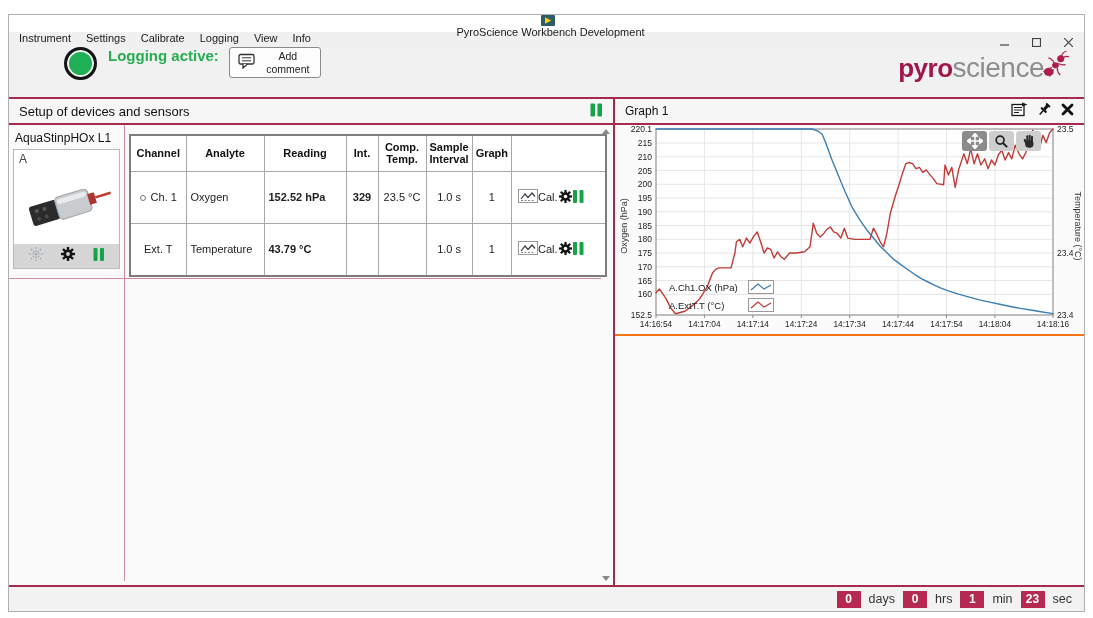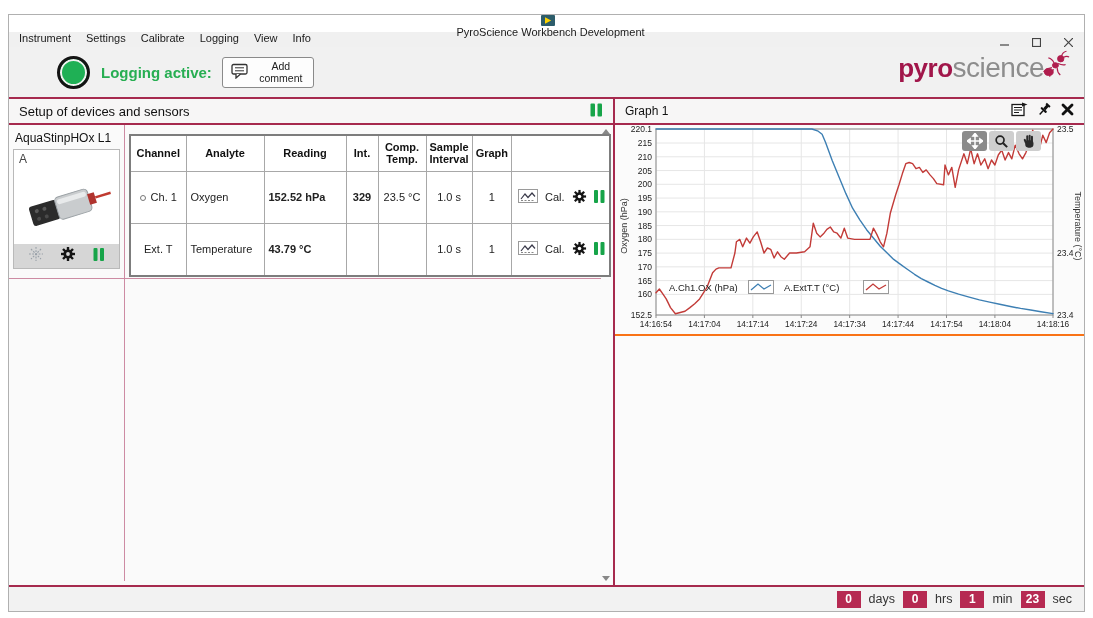--- a/index.html
+++ b/index.html
@@ -11,21 +11,21 @@
   .app-icon { width: 14px; height: 11px; margin-right: 6px; display: inline-flex; }
   .title-text { font-size: 11px; color: #1a1a1a; }
   .win-controls { margin-left: auto; display: flex; height: 100%; }
   .win-btn { width: 32px; height: 100%; display: flex; align-items: center; justify-content: center; color: #444; cursor: default; }
 
   
   .menubar { height: 15px; background: #f0f0f0; display: flex; align-items: flex-start; gap: 15px; padding-left: 10px; font-size: 11px; color: #1a1a1a; }
   .menu-item { cursor: default; }
 
   
-  .toolbar { height: 50px; background: #f1f1f1; position: relative; display: flex; align-items: center; }
+  .toolbar { height: 50px; background: #f1f1f1; position: relative; display: flex; align-items: flex-start; padding-left: 7px; }
   .log-circle { width: 33px; height: 33px; border-radius: 50%; background: #1fb055; border: 3px solid #141414; box-shadow: inset 0 0 0 2px #f1f1f1; margin-left: 48px; flex: none; }
   .log-text { color: #27ae52; font-weight: bold; font-size: 15px; margin: 0 10px 0 11px; }
   .tb-btn { height: 31px; background: #fdfdfd; border: 1px solid #8a8a8a; border-radius: 3px; display: flex; align-items: center; gap: 6px; padding: 2px 8px; font-size: 10.5px; line-height: 1.15; color: #222; margin-right: 11px; cursor: default; }
   .tb-label { width: 48px; text-align: center; }
   .logo { position: absolute; right: 14px; top: 5px; display: flex; align-items: flex-start; }
   .logo-textcol { display: flex; flex-direction: column; gap: 31px; }
   .logo-main { display: flex; align-items: flex-end; letter-spacing: -0.5px; }
   .logo-pyro { font-size: 26px; font-weight: bold; color: #a1164a; }
   .logo-science { font-size: 28px; color: #8d8d8d; }
   .logo-sub { font-size: 9.5px; color: #9b9b9b; border-top: 1px solid #c0c0c0; padding-top: 1px; margin-top: 1px; letter-spacing: 0.4px; }
@@ -52,31 +52,31 @@
 
   
   .sensor-table { position: absolute; left: 120px; top: 9px; border-collapse: collapse; font-size: 11px; background: #fff; border: 2px solid #7d7d7d; table-layout: fixed; }
   .sensor-table th, .sensor-table td { border: 1px solid #a8a8a8; overflow: hidden; }
   .sensor-table th { font-weight: bold; height: 36px; text-align: center; padding: 2px 3px; color: #111; }
   .sensor-table td { height: 26px; padding: 17px 4px; color: #222; }
   .td-center { text-align: center; }
   .td-bold { font-weight: bold; }
   .td-green { color: #1f9e46; font-weight: bold; text-align: center; }
   .radio-dot { display: inline-block; width: 6px; height: 6px; border: 1px solid #777; border-radius: 50%; margin-right: 5px; vertical-align: middle; }
-  .actions { display: flex; align-items: center; gap: 7px; justify-content: flex-start; padding-left: 2px; }
+  .actions { display: flex; align-items: center; justify-content: flex-start; padding-left: 2px; }
   .cal-btn { font-size: 11px; color: #222; cursor: default; }
 
   
   .graph-area { height: 211px; border-bottom: 2px solid #f97316; position: relative; background: #fbfbfb; flex: none; }
   .graph-lower { flex: 1; background: #fbfbfb; }
   #chart-svg { position: absolute; left: 0; top: 0; }
   #chart-svg text { font-family: "Liberation Sans", sans-serif; }
   .y-label-left { position: absolute; left: -38px; top: 95px; width: 95px; height: 12px; text-align: center; transform: rotate(-90deg); font-size: 9px; color: #333; }
   .y-label-right { position: absolute; right: -40px; top: 95px; width: 95px; height: 12px; text-align: center; transform: rotate(90deg); font-size: 9px; color: #333; }
-  #legend { position: absolute; left: 54px; top: 155px; display: flex; flex-direction: row; gap: 10px; }
+  #legend { position: absolute; left: 54px; top: 155px; display: flex; flex-direction: column; gap: 4px; }
   .legend-row { display: flex; align-items: center; gap: 7px; font-size: 9.5px; color: #222; }
   .legend-label { min-width: 72px; }
   .legend-swatch { width: 26px; height: 14px; border: 1px solid #9a9a9a; background: #fff; display: inline-flex; align-items: center; justify-content: center; }
   .graph-tools { position: absolute; top: 6px; right: 43px; display: flex; gap: 2px; }
   .tool-btn { width: 25px; height: 20px; border-radius: 3px; display: flex; align-items: center; justify-content: center; }
   .tool-pan { background: #8b8b8b; }
   .tool-zoom, .tool-hand { background: #cecece; }
 
   
   .statusbar { position: absolute; bottom: 0; left: 0; right: 0; height: 24px; background: #f2f2f2; display: flex; align-items: center; justify-content: flex-end; gap: 8px; padding-right: 12px; font-size: 12.5px; color: #333; }

